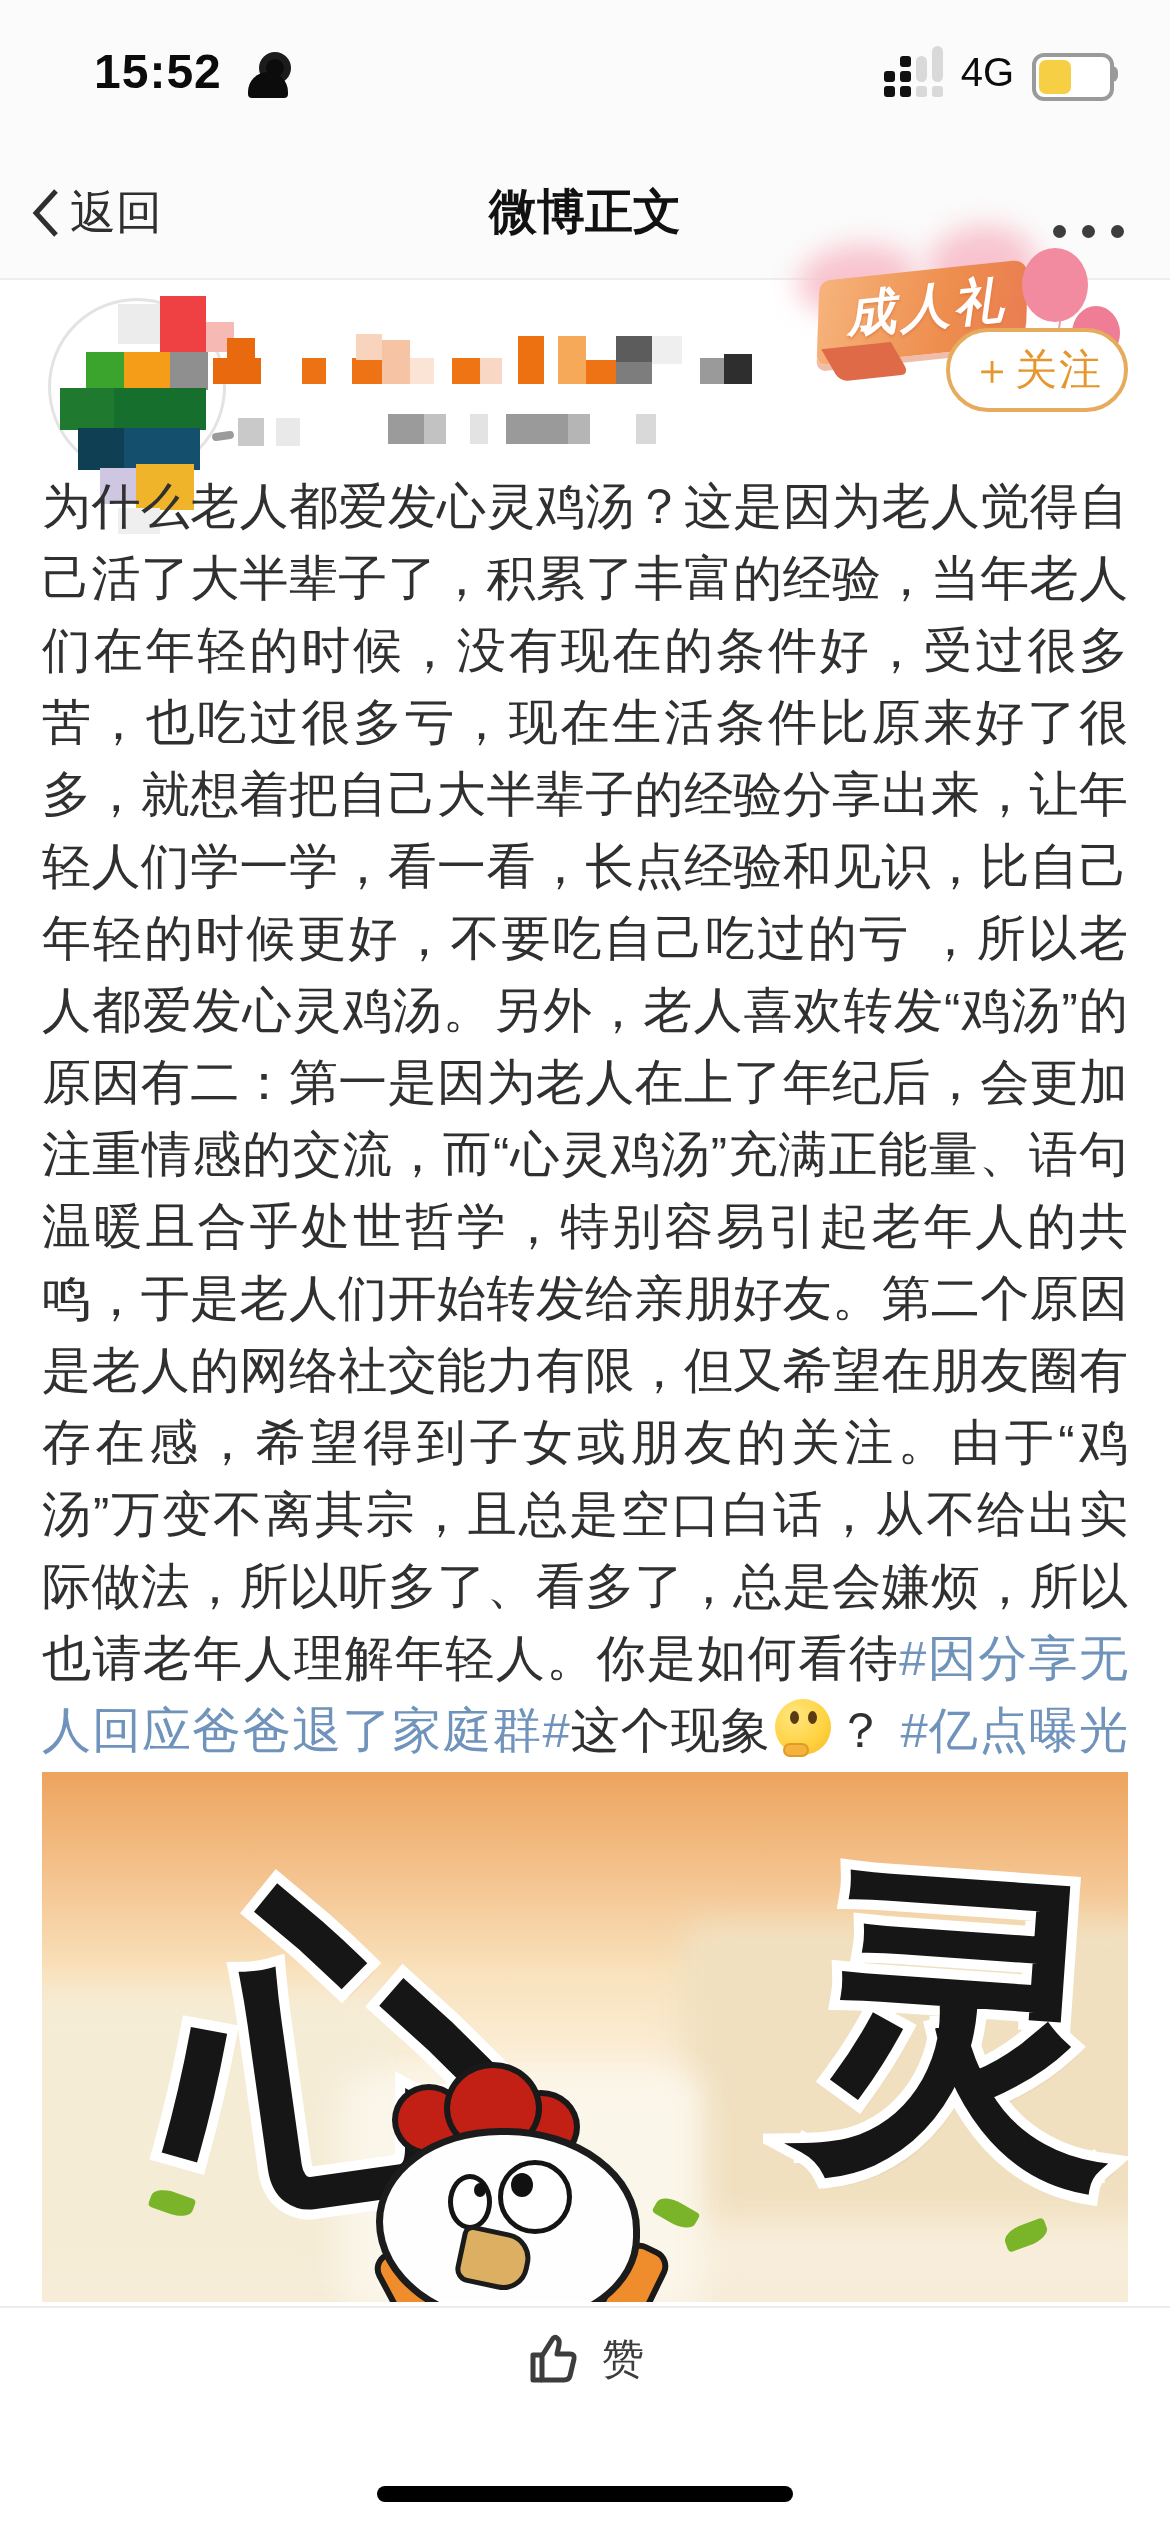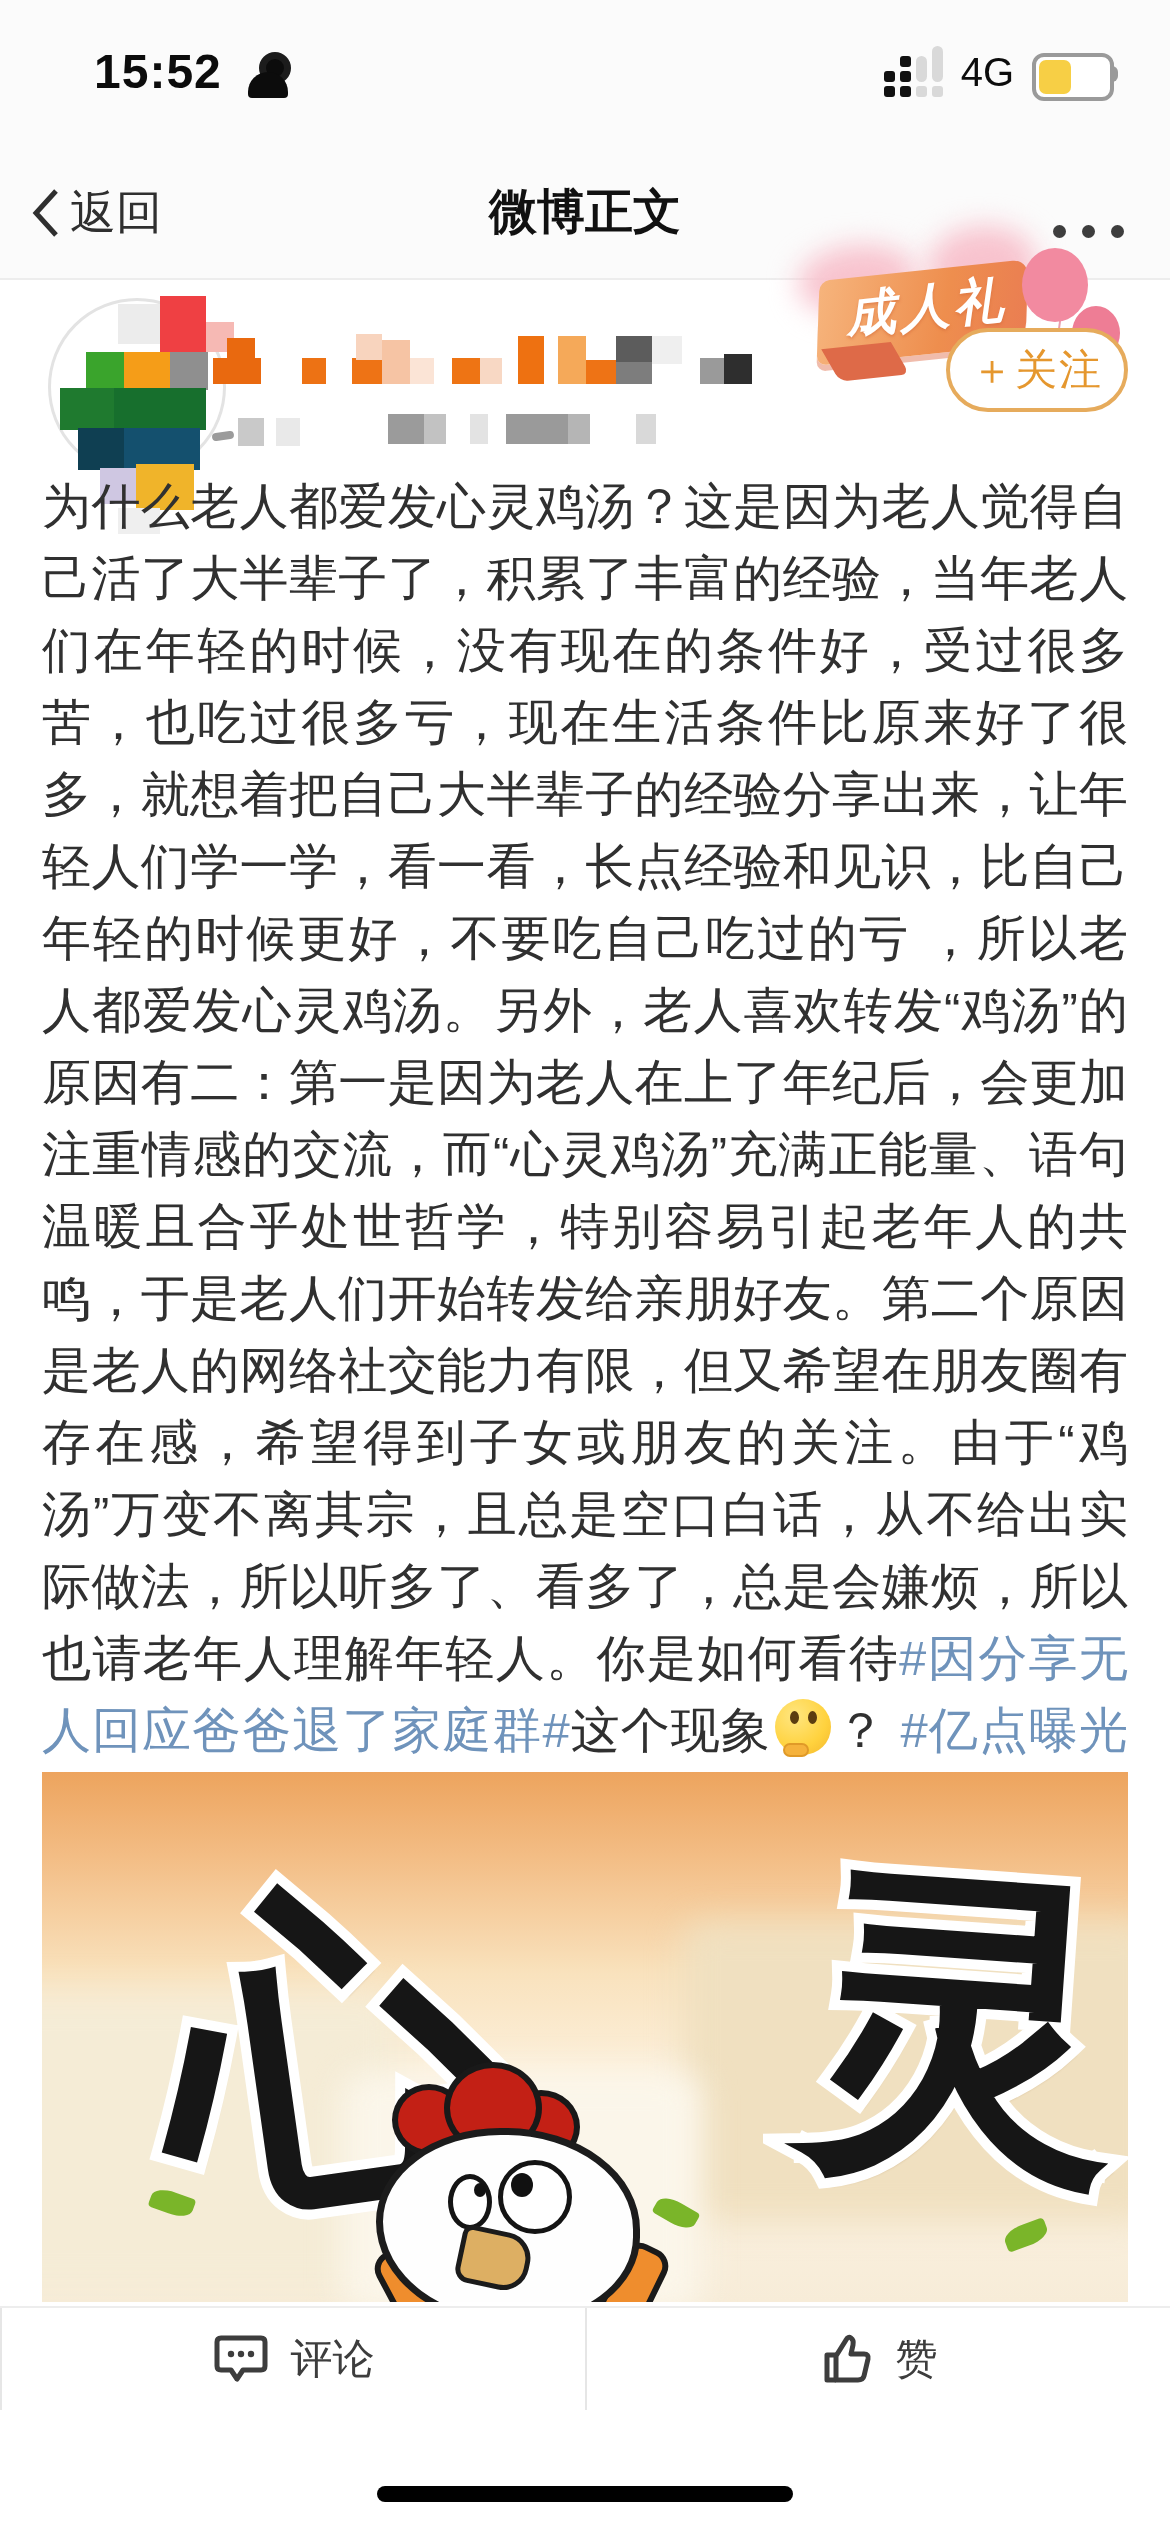--- a/index.html
+++ b/index.html
@@ -249,29 +249,20 @@
           <span class="pu"></span>
         </div>
       <div class="eye-r">
           <span class="pu"></span>
         </div>
       <div class="beak"></div>
     </div>
   </div>
 
   <div class="toolbar">
-    <div class="tb-cell mid">
-      <svg width="56" height="54" viewBox="0 0 56 54">
-          <path d="M8 6 H48 Q52 6 52 10 V34 Q52 38 48 38 H30 L24 47 L18 38 H8 Q4 38 4 34 V10 Q4 6 8 6 Z" fill="none" stroke="#3d3d3d" stroke-width="5" stroke-linejoin="round"></path>
-          <circle cx="18" cy="22" r="3.2" fill="#3d3d3d"></circle>
-          <circle cx="28" cy="22" r="3.2" fill="#3d3d3d"></circle>
-          <circle cx="38" cy="22" r="3.2" fill="#3d3d3d"></circle>
-        </svg>
-      <span>评论</span>
-    </div>
     <div class="tb-cell">
       <svg width="54" height="54" viewBox="0 0 54 54">
           <path d="M16 24 L26 8 Q28 4 31 6 Q34 8 33 13 L31 22 H44 Q49 22 48 27 L44 44 Q43 48 38 48 H16 Z" fill="none" stroke="#3d3d3d" stroke-width="5" stroke-linejoin="round"></path>
           <path d="M16 23 H7 V48 H16" fill="none" stroke="#3d3d3d" stroke-width="5" stroke-linejoin="round"></path>
         </svg>
       <span>赞</span>
     </div>
   </div>
 
   <div class="home-indicator"></div>

